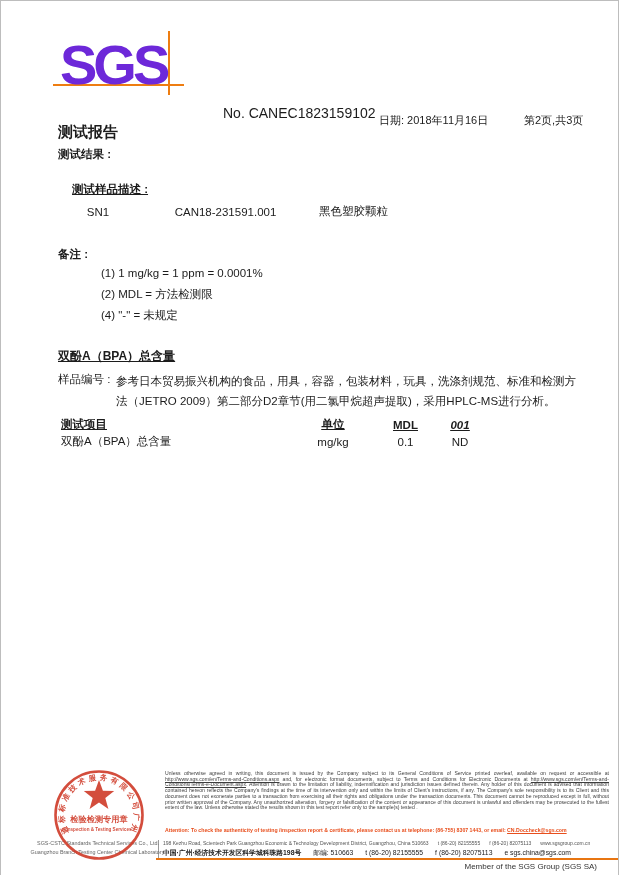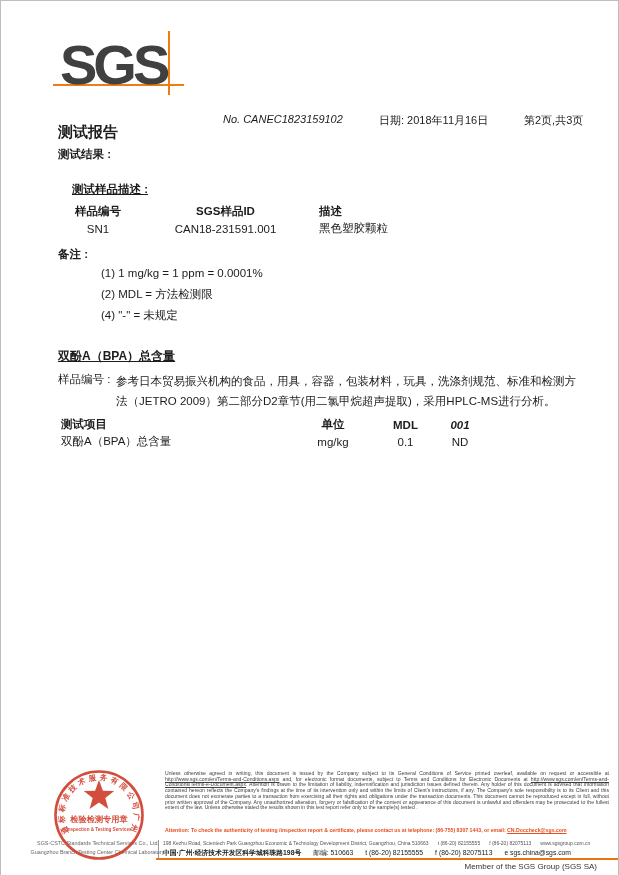--- a/index.html
+++ b/index.html
@@ -6,24 +6,24 @@
   body { background:#ffffff; font-family:"Liberation Sans","DejaVu Sans",sans-serif; }
   .page {
     position:relative; width:619px; height:875px; background:#fff;
     border-top:1px solid #bdbdbd; border-left:1px solid #bdbdbd; border-right:1px solid #bdbdbd;
     overflow:hidden; color:#1c1c1c;
   }
   
   .logo-hline { position:absolute; left:52px; top:83px; width:131px; height:2px; background:#ee7d11; }
   .logo-vline { position:absolute; left:167px; top:30px; width:2px; height:64px; background:#ee7d11; }
   .logo-text  { position:absolute; left:59px; top:36px; font-size:56px; font-weight:bold;
-                color:#404040; letter-spacing:-4px; line-height:1; z-index:1; }
+                color:#6d28d9; letter-spacing:-4px; line-height:1; z-index:1; }
   
   .report-title { position:absolute; left:57px; top:108px; font-size:15px; font-weight:bold;margin-top:14px; }
-  .report-no    { position:absolute; left:222px; top:112px; font-size:11px;font-style:italic; }
+  .report-no    { position:absolute; left:222px; top:104px; font-size:14px; }
   .report-date  { position:absolute; left:378px; top:112px; font-size:11px; }
   .report-page  { position:absolute; left:523px; top:112px; font-size:11px; }
   
   .lbl { position:absolute; font-size:11.5px; font-weight:bold; }
   .results-label { left:57px; top:146px; }
   .sampledesc-label { left:71px; top:181px; text-decoration:underline; }
   .notes-label { left:57px; top:246px; }
   
   .sample-table { position:absolute; left:57px; top:202px; font-size:11.5px; }
   .st-row { display:flex; height:17px; align-items:center; }
@@ -37,21 +37,21 @@
   .bpa-heading { position:absolute; left:57px; top:347px; font-size:12px; font-weight:bold; text-decoration:underline; }
   .method-label { position:absolute; left:57px; top:371px; font-size:11.5px; }
   .method-text  { position:absolute; left:115px; top:370px; width:470px; font-size:11.5px; line-height:20px; }
   
   .result-table { position:absolute; left:57px; top:415px; font-size:11.5px; }
   .rt-row { display:flex; height:17px; align-items:center; }
   .rt-c1 { width:240px; text-align:left; padding-left:3px; }
   .rt-c2 { width:70px; text-align:center; }
   .rt-c3 { width:75px; text-align:center; }
   .rt-c4 { width:34px; text-align:center; }
-  .rt-row.hdr span { font-weight:bold; }
+  .rt-row.hdr span { font-weight:bold; text-decoration:underline; }
   .rt-row.hdr .rt-c4 span, .col-001 { font-style:italic; }
   
   .stamp { position:absolute; left:42px; top:767px; z-index:3; opacity:0.9; }
   .company-lines { position:absolute; left:26px; top:838px; width:142px; text-align:center;
                    font-size:5.4px; line-height:8.5px; color:#666; z-index:1; }
   .disclaimer { position:absolute; left:164px; top:770px; width:444px; font-size:5.1px;
                 line-height:5.7px; text-align:justify; color:#3d3d3d; }
   .disc-link { text-decoration:underline; }
   .attention { position:absolute; left:164px; top:827px; width:444px; font-size:5.2px;
                line-height:5.8px; font-weight:bold; color:#e84e1c; }
@@ -75,25 +75,20 @@
 
   <div class="report-title">测试报告</div>
   <div class="report-no">No. CANEC1823159102</div>
   <div class="report-date">日期: 2018年11月16日</div>
   <div class="report-page">第2页,共3页</div>
 
   <div class="lbl results-label">测试结果 :</div>
   <div class="lbl sampledesc-label">测试样品描述 :</div>
 
   <div class="sample-table">
-    <div class="st-row hdr">
-      <span class="st-c1">样品编号</span>
-      <span class="st-c2">SGS样品ID</span>
-      <span class="st-c3">描述</span>
-    </div>
     <div class="st-row">
       <span class="st-c1">SN1</span>
       <span class="st-c2">CAN18-231591.001</span>
       <span class="st-c3">黑色塑胶颗粒</span>
     </div>
   </div>
 
   <div class="lbl notes-label">备注 :</div>
   <div class="notes">
     <div>(1) 1 mg/kg = 1 ppm = 0.0001%</div>

